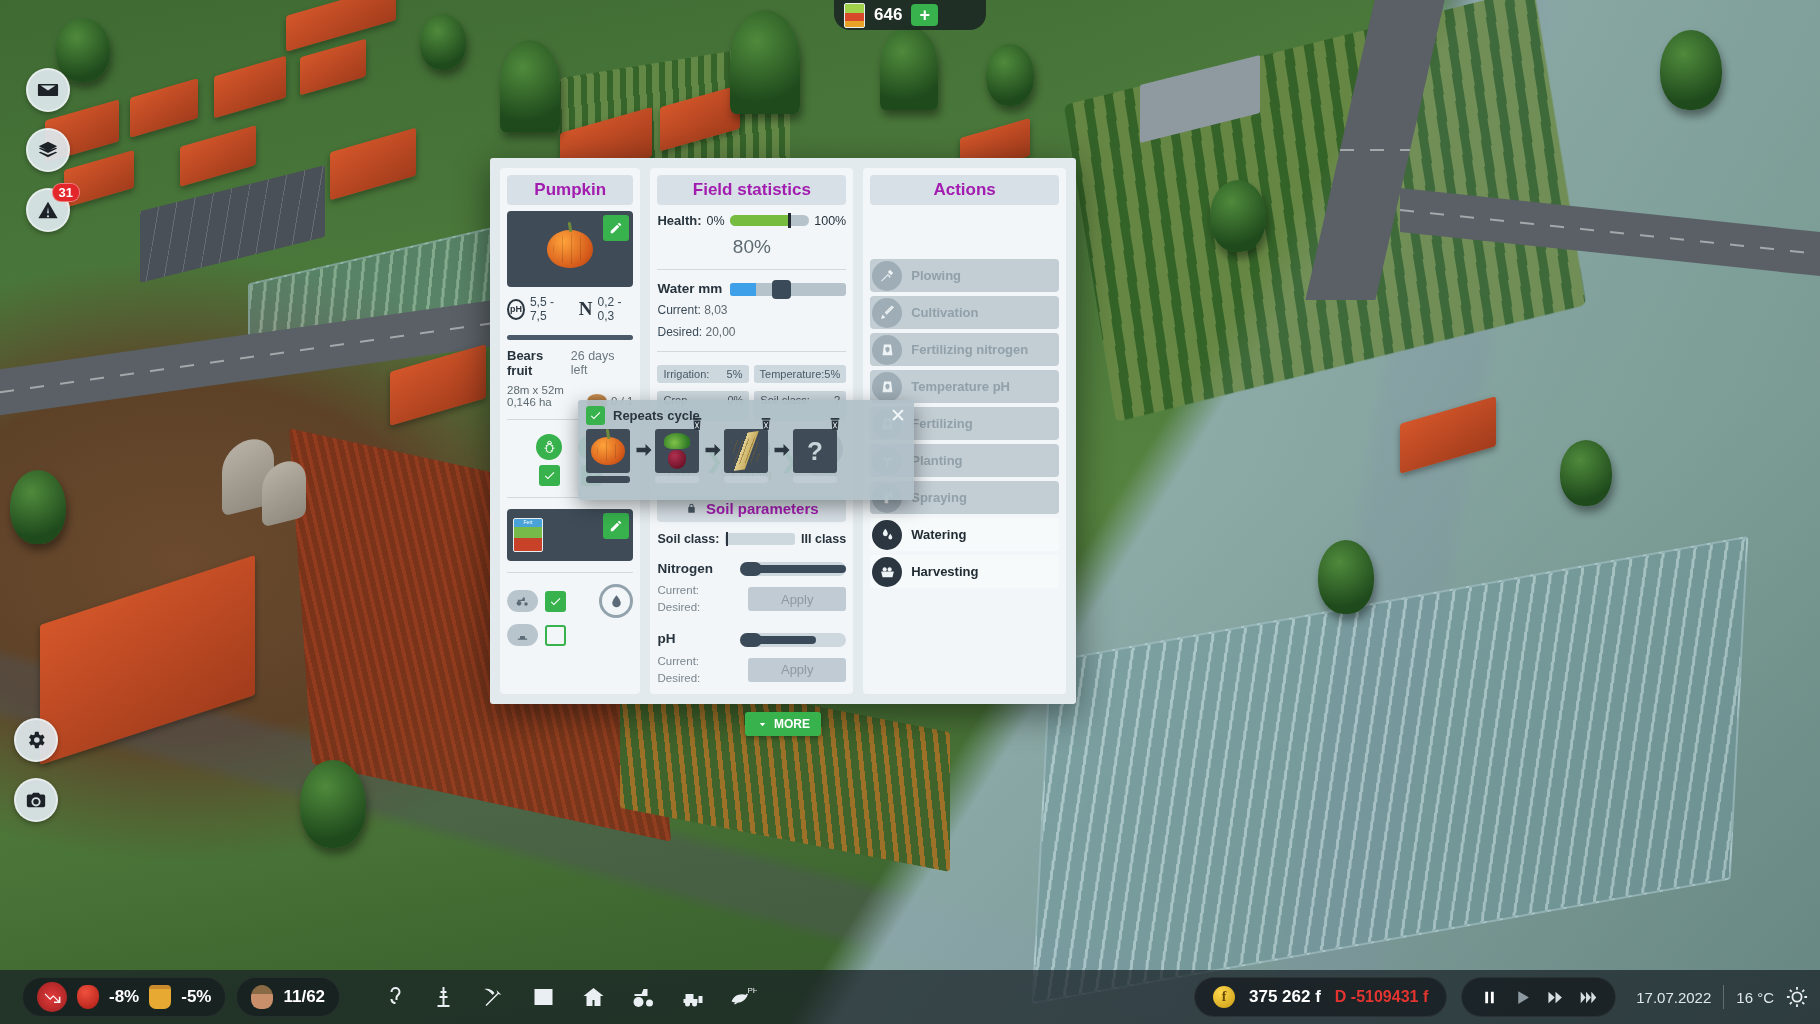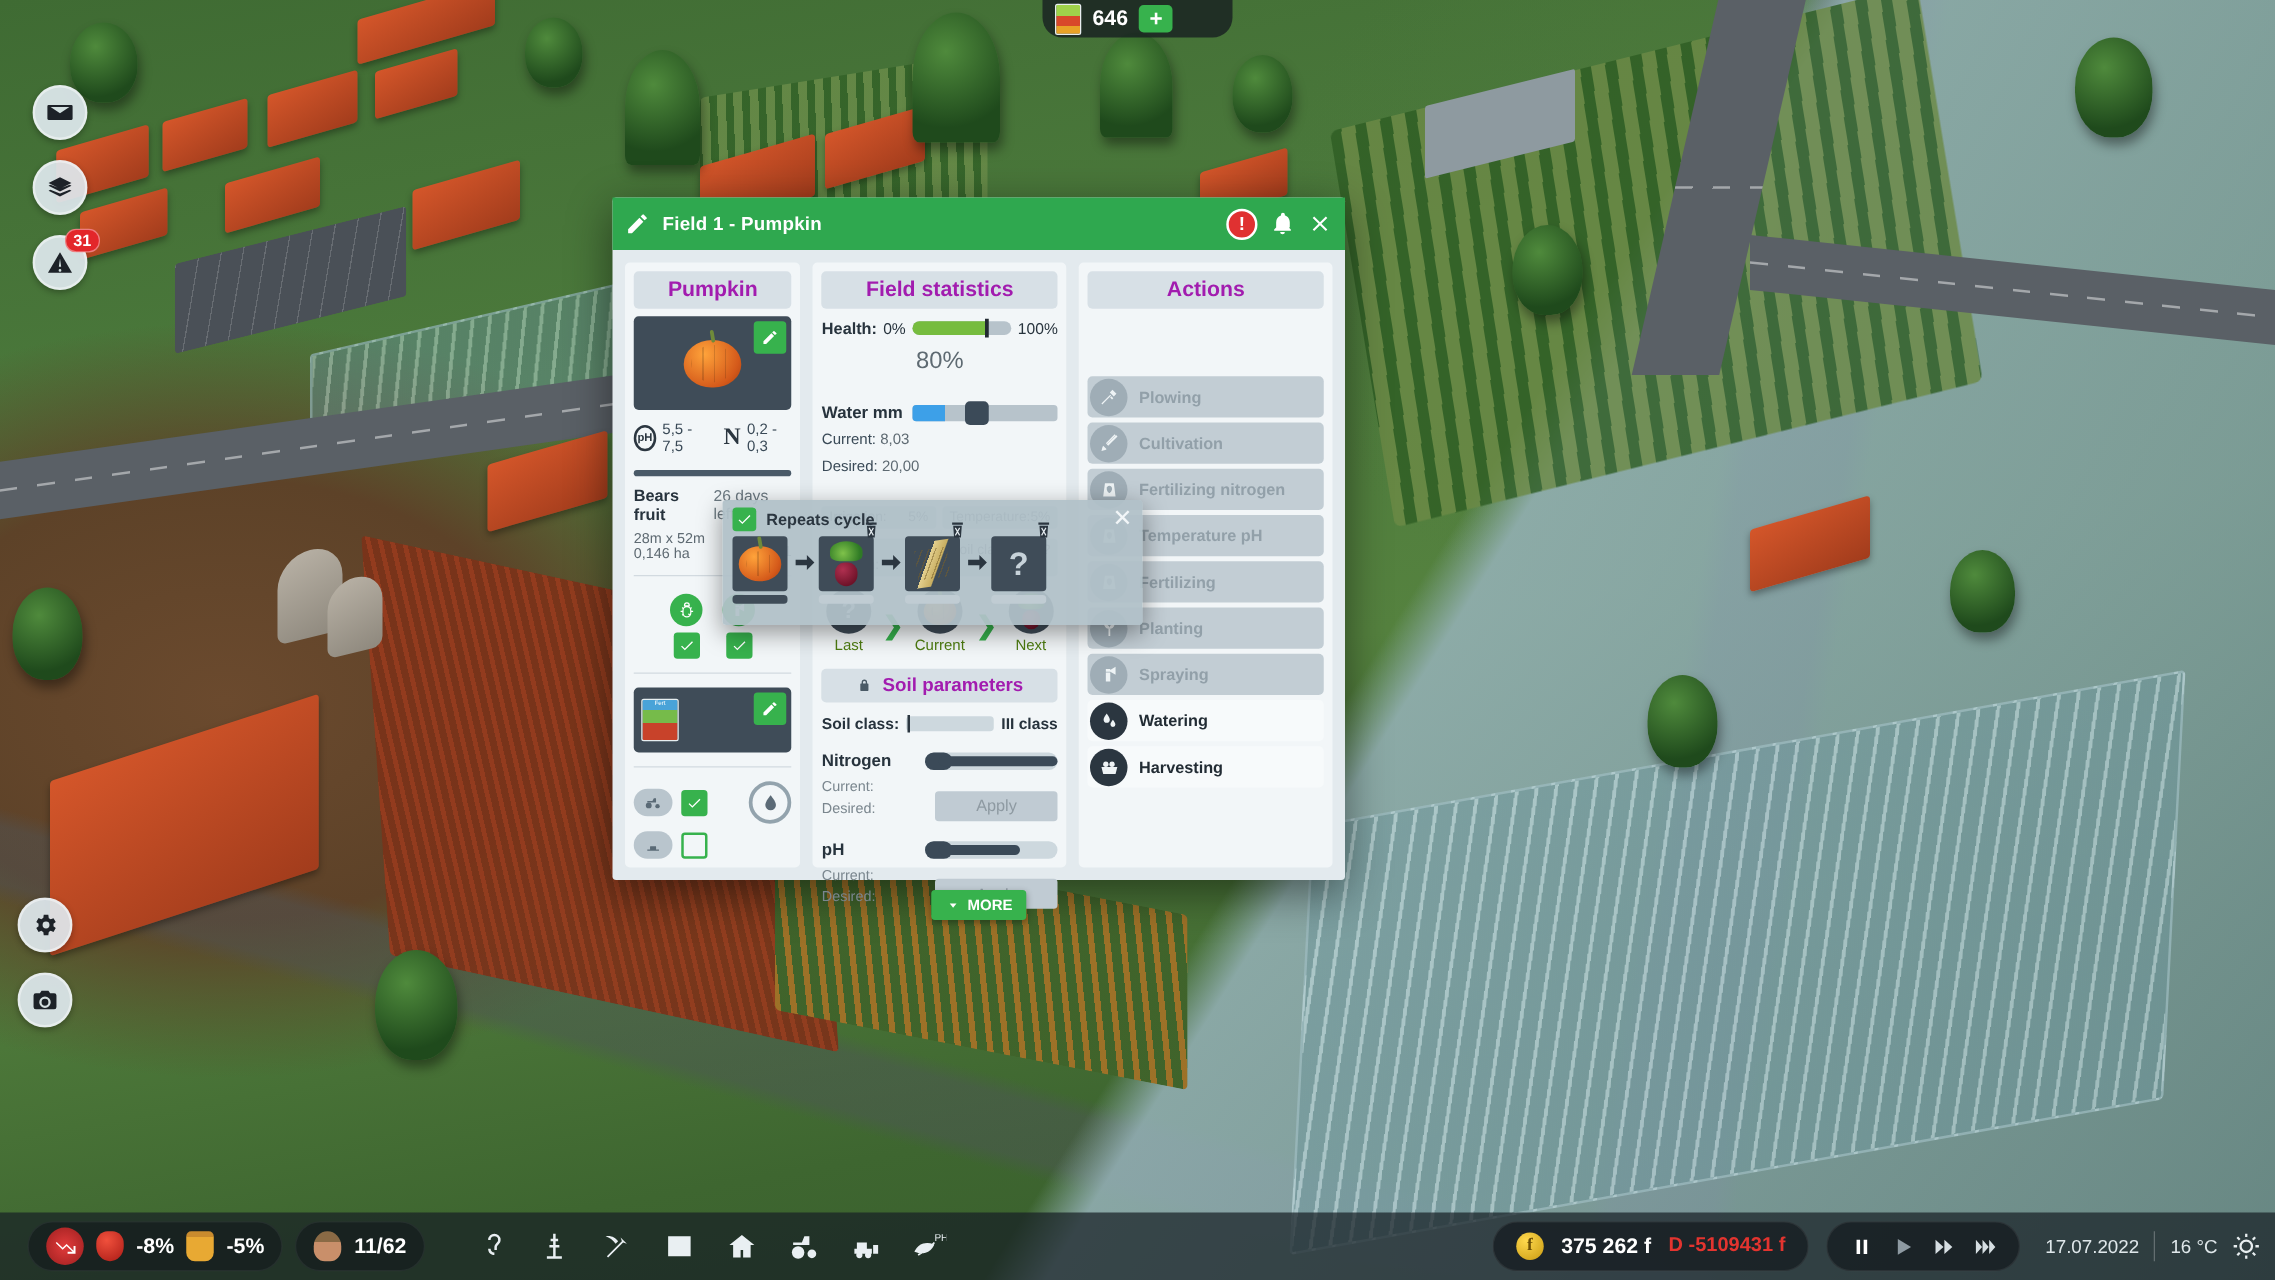--- a/index.html
+++ b/index.html
@@ -285,21 +285,21 @@
 
   .soil-class-row { display:flex; align-items:center; gap:6px; font-size:12.5px; color:#27333d; padding:4px 0; }
   .soil-class-row b { font-weight:bold; }
   .sc-bar { flex:1; height:12px; background:#cdd8de; border-radius:3px; position:relative; }
   .sc-cursor { position:absolute; left:1px; top:-1px; width:2px; height:14px; background:#2b3640; }
 
   .np-label { font-size:13.5px; font-weight:bold; color:#27333d; margin-top:4px; }
   .np-slider { height:14px; background:#cdd8de; border-radius:7px; position:relative; }
   .np-fill { position:absolute; left:0; top:0; height:100%; background:#3b4a58; border-radius:7px; }
   .np-knob { position:absolute; top:0; width:22px; height:14px; background:#3b4a58; border-radius:7px; }
-  .np-row { display:flex; justify-content:space-between; align-items:flex-end; gap:16px; }
+  .np-row { display:flex; justify-content:space-between; align-items:center; gap:16px; }
   .np-cd { font-size:11.5px; color:#7a868e; line-height:1.5; }
   .apply-btn {
     width:98px; height:24px; background:#c0cbd3; border-radius:3px;
     display:flex;align-items:center;justify-content:center;
     font-size:13px; color:#8e9aa2; cursor:pointer;
   }
 
   
   .act-list { display:flex; flex-direction:column; gap:4px; margin-top:6px; }
   .act-item {
@@ -504,36 +504,20 @@
 </div>
 
 <div id="topbar">
   <div class="seedicon"></div>
   <div class="amount">646</div>
   <div class="plus">+</div>
 </div>
 
 <div id="field-dialog">
 
-  <div id="dlg-title">
-    <svg class="title-icon" viewBox="0 0 24 24">
-        <path d="M3 17.3V21h3.7L17.6 10 13.9 6.3 3 17.3zm17.7-10a1 1 0 0 0 0-1.4l-2.6-2.6a1 1 0 0 0-1.4 0L15 5l3.7 3.7 2-1.4z"></path>
-      </svg>
-    <div class="ttl">Field 1 - Pumpkin</div>
-    <div class="spacer"></div>
-    <div class="warn-circle">
-        <span>!</span>
-      </div>
-    <svg class="title-icon" viewBox="0 0 24 24">
-        <path d="M12 22a2.3 2.3 0 0 0 2.3-2.2H9.7A2.3 2.3 0 0 0 12 22zm7-6.3v-5c0-3.2-1.8-5.9-4.7-6.6v-.7a1.9 1.9 0 1 0-3.8 0v.7C7.7 4.8 5.9 7.5 5.9 10.7v5L4 17.6v1h16v-1l-1.9-1.9z"></path>
-      </svg>
-    <svg class="title-icon" viewBox="0 0 24 24">
-        <path d="M19 6.4 17.6 5 12 10.6 6.4 5 5 6.4 10.6 12 5 17.6 6.4 19 12 13.4 17.6 19 19 17.6 13.4 12 19 6.4z"></path>
-      </svg>
-  </div>
 
   <div id="dlg-body">
 
     <div class="col col-left">
       <div class="panel-head">Pumpkin</div>
 
       <div class="crop-img-box">
         <div class="pumpkin"></div>
         <div class="edit-pencil">
           <svg viewBox="0 0 24 24">

